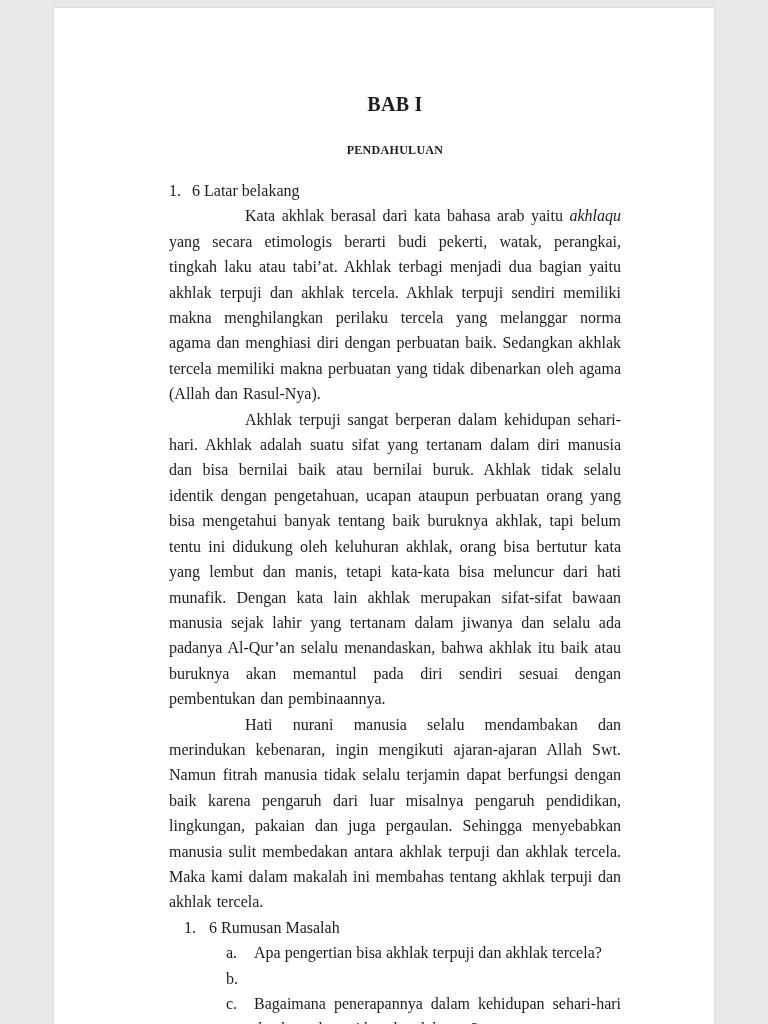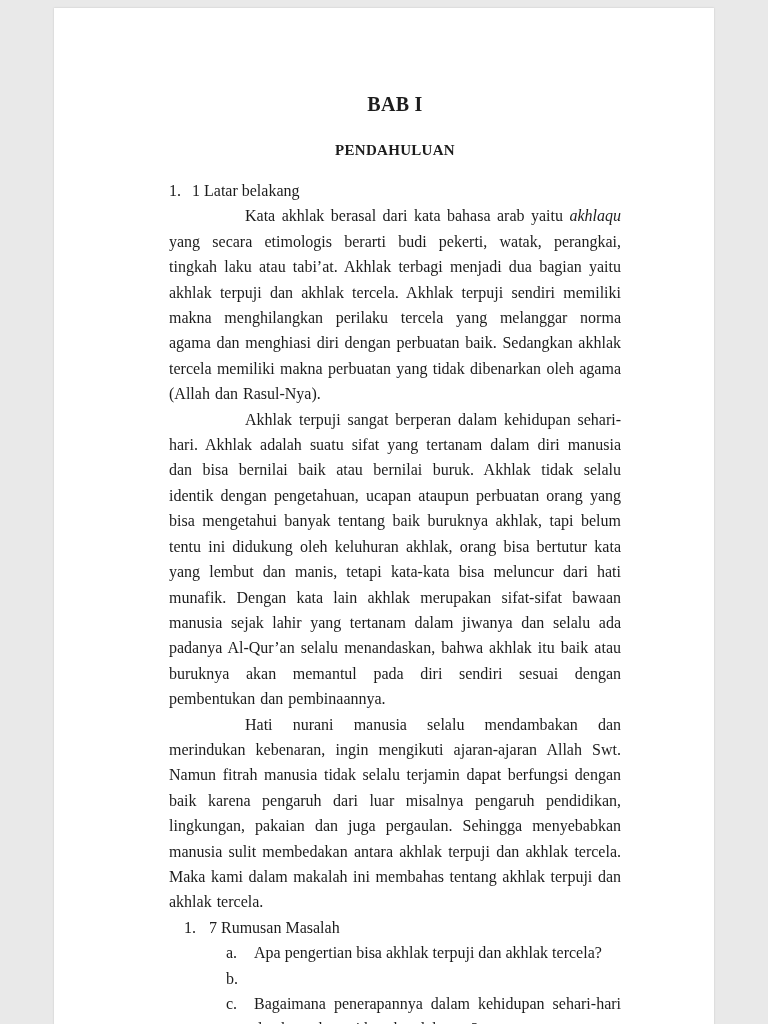--- a/index.html
+++ b/index.html
@@ -23,21 +23,21 @@
   .chapter-title {
     margin: 0;
     font-size: 20px;
     font-weight: bold;
     text-align: center;
     line-height: 24px;
     letter-spacing: 0.3px;
   }
   .section-title {
     margin: 22px 0 0 0;
-    font-size: 15px;
+    font-size: 12px;
     font-weight: bold;
     text-align: center;
     line-height: 24px;
     letter-spacing: 0.3px;
   }
   .content {
     margin-top: 16px;
     font-size: 16px;
     line-height: 25.4px;
   }
@@ -85,32 +85,32 @@
 <div class="page">
 
   <h1 class="chapter-title">BAB I</h1>
 
   <h2 class="section-title">PENDAHULUAN</h2>
 
   <div class="content">
 
     <div class="heading-line heading-latar">
         <span class="num">1.</span>
-        <span class="label">1 Latar belakang</span>
+        <span class="label">6 Latar belakang</span>
       </div>
 
     <p class="para"><span>Kata akhlak berasal dari kata bahasa arab yaitu </span><em>akhlaqu</em><span> yang secara etimologis berarti budi pekerti, watak, perangkai, tingkah laku atau tabi’at. Akhlak terbagi menjadi dua bagian yaitu akhlak terpuji dan akhlak tercela. Akhlak terpuji sendiri memiliki makna menghilangkan perilaku tercela yang melanggar norma agama dan menghiasi diri dengan perbuatan baik. Sedangkan akhlak tercela memiliki makna perbuatan yang tidak dibenarkan oleh agama (Allah dan Rasul-Nya).</span></p>
 
     <p class="para">Akhlak terpuji sangat berperan dalam kehidupan sehari-hari. Akhlak adalah suatu sifat yang tertanam dalam diri manusia dan bisa bernilai baik atau bernilai buruk. Akhlak tidak selalu identik dengan pengetahuan, ucapan ataupun perbuatan orang yang bisa mengetahui banyak tentang baik buruknya akhlak, tapi belum tentu ini didukung oleh keluhuran akhlak, orang bisa bertutur kata yang lembut dan manis, tetapi kata-kata bisa meluncur dari hati munafik. Dengan kata lain akhlak merupakan sifat-sifat bawaan manusia sejak lahir yang tertanam dalam jiwanya dan selalu ada padanya Al-Qur’an selalu menandaskan, bahwa akhlak itu baik atau buruknya akan memantul pada diri sendiri sesuai dengan pembentukan dan pembinaannya.</p>
 
     <p class="para">Hati nurani manusia selalu mendambakan dan merindukan kebenaran, ingin mengikuti ajaran-ajaran Allah Swt. Namun fitrah manusia tidak selalu terjamin dapat berfungsi dengan baik karena pengaruh dari luar misalnya pengaruh pendidikan, lingkungan, pakaian dan juga pergaulan. Sehingga menyebabkan manusia sulit membedakan antara akhlak terpuji dan akhlak tercela. Maka kami dalam makalah ini membahas tentang akhlak terpuji dan akhlak tercela.</p>
 
     <div class="heading-line heading-rumusan">
         <span class="num">1.</span>
-        <span class="label">7 Rumusan Masalah</span>
+        <span class="label">6 Rumusan Masalah</span>
       </div>
 
     <div class="sub-item">
         <span class="letter">a.</span>
         <span class="text">Apa pengertian bisa akhlak terpuji dan akhlak tercela?</span>
       </div>
 
     <div class="sub-item">
         <span class="letter">b.</span>
       </div>

